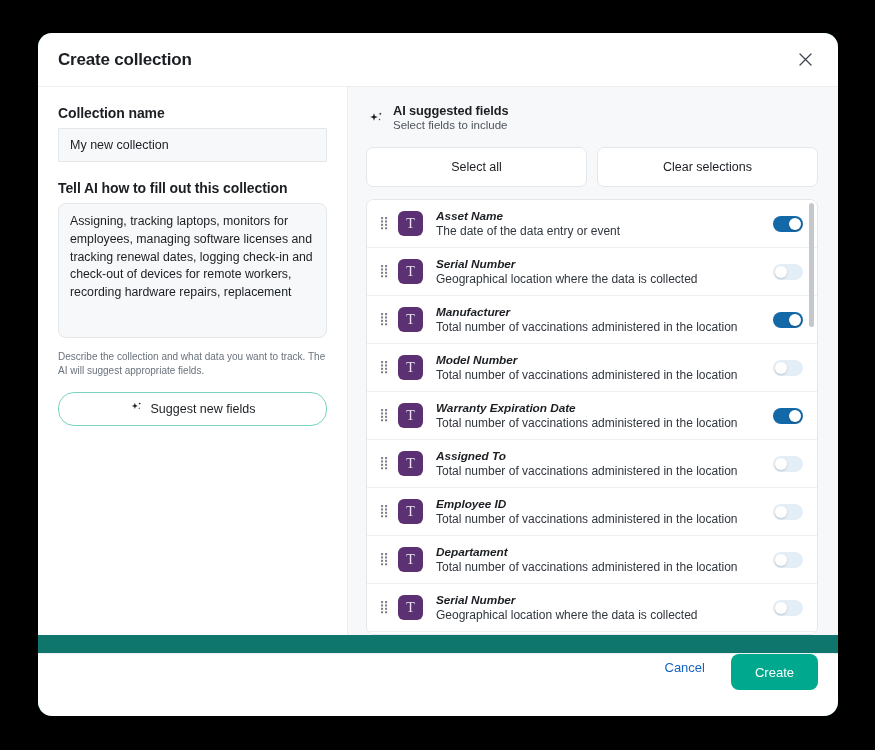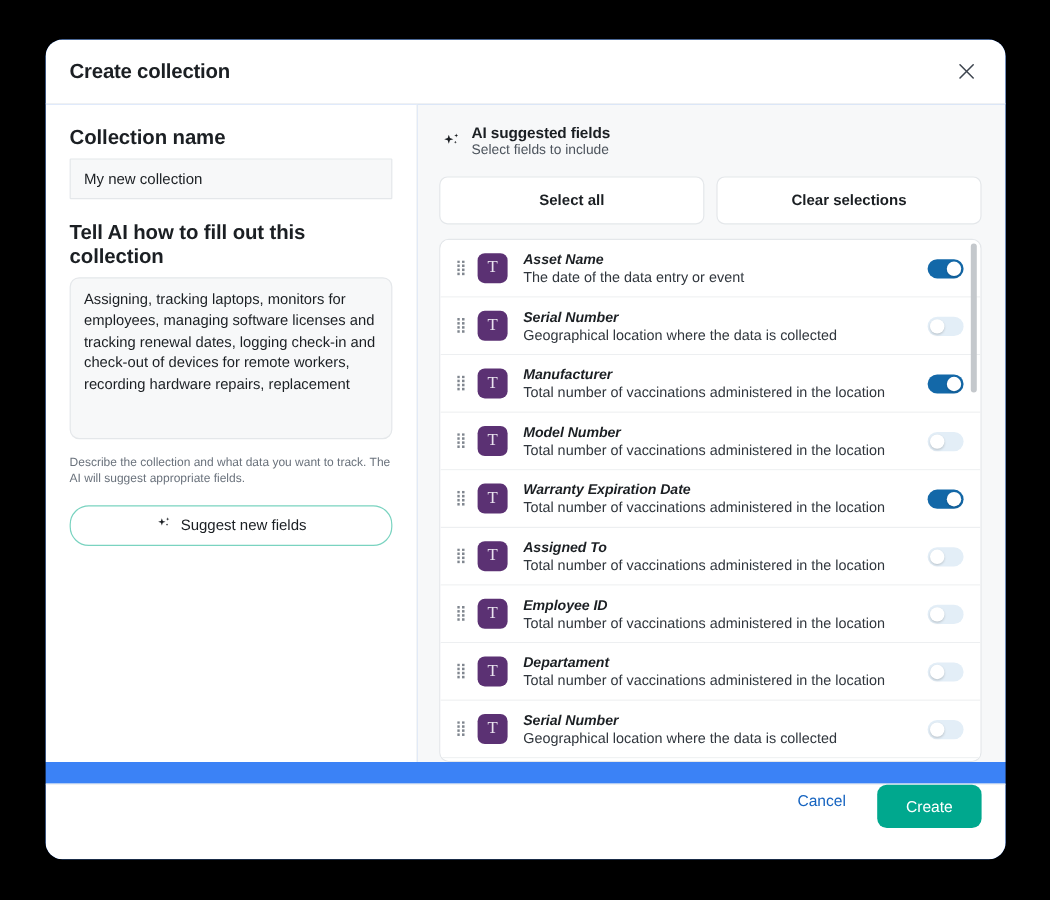--- a/index.html
+++ b/index.html
@@ -6,21 +6,21 @@
   html, body {
     width: 875px; height: 750px;
     background: #000000;
     font-family: "Liberation Sans", sans-serif;
     -webkit-font-smoothing: antialiased;
   }
   .dialog {
     position: absolute;
     left: 38px; top: 33px;
     width: 800px; height: 683px;
-    background: #3b82f6;
+    background: #0f766e;
     border-radius: 14px;
     overflow: hidden;
     display: flex;
     flex-direction: column;
   }
   
   .dlg-header {
     height: 54px;
     flex: 0 0 54px;
     border-bottom: 1px solid #eceef0;
@@ -60,21 +60,21 @@
   .right-pane {
     flex: 1 1 auto;
     background: #f7f8f9;
     padding: 16px 20px 0 18px;
     display: flex;
     flex-direction: column;
     min-width: 0;
   }
   
   .field-label {
-    font-size: 17px;
+    font-size: 14px;
     font-weight: 700;
     color: #1b1f23;
     margin-bottom: 7px;
     letter-spacing: -0.1px;
   }
   .text-input {
     width: 100%;
     height: 34px;
     background: #f7f8f9;
     border: 1px solid #e4e7ea;
@@ -145,21 +145,21 @@
   .sel-btn {
     flex: 1 1 0;
     height: 40px;
     background: #ffffff;
     border: 1px solid #e4e7ea;
     border-radius: 7px;
     font-size: 12.5px;
     color: #1b1f23;
     cursor: pointer;
     font-family: "Liberation Sans", sans-serif;
-    display: flex; align-items: center; justify-content: center; font-weight: bold;
+    display: flex; align-items: center; justify-content: center;
   }
   .list-wrap {
     margin-top: 12px;
     flex: 1 1 auto;
     min-height: 0;
     background: #ffffff;
     border: 1px solid #e4e7ea;
     border-radius: 8px;
     overflow: hidden;
     position: relative;

